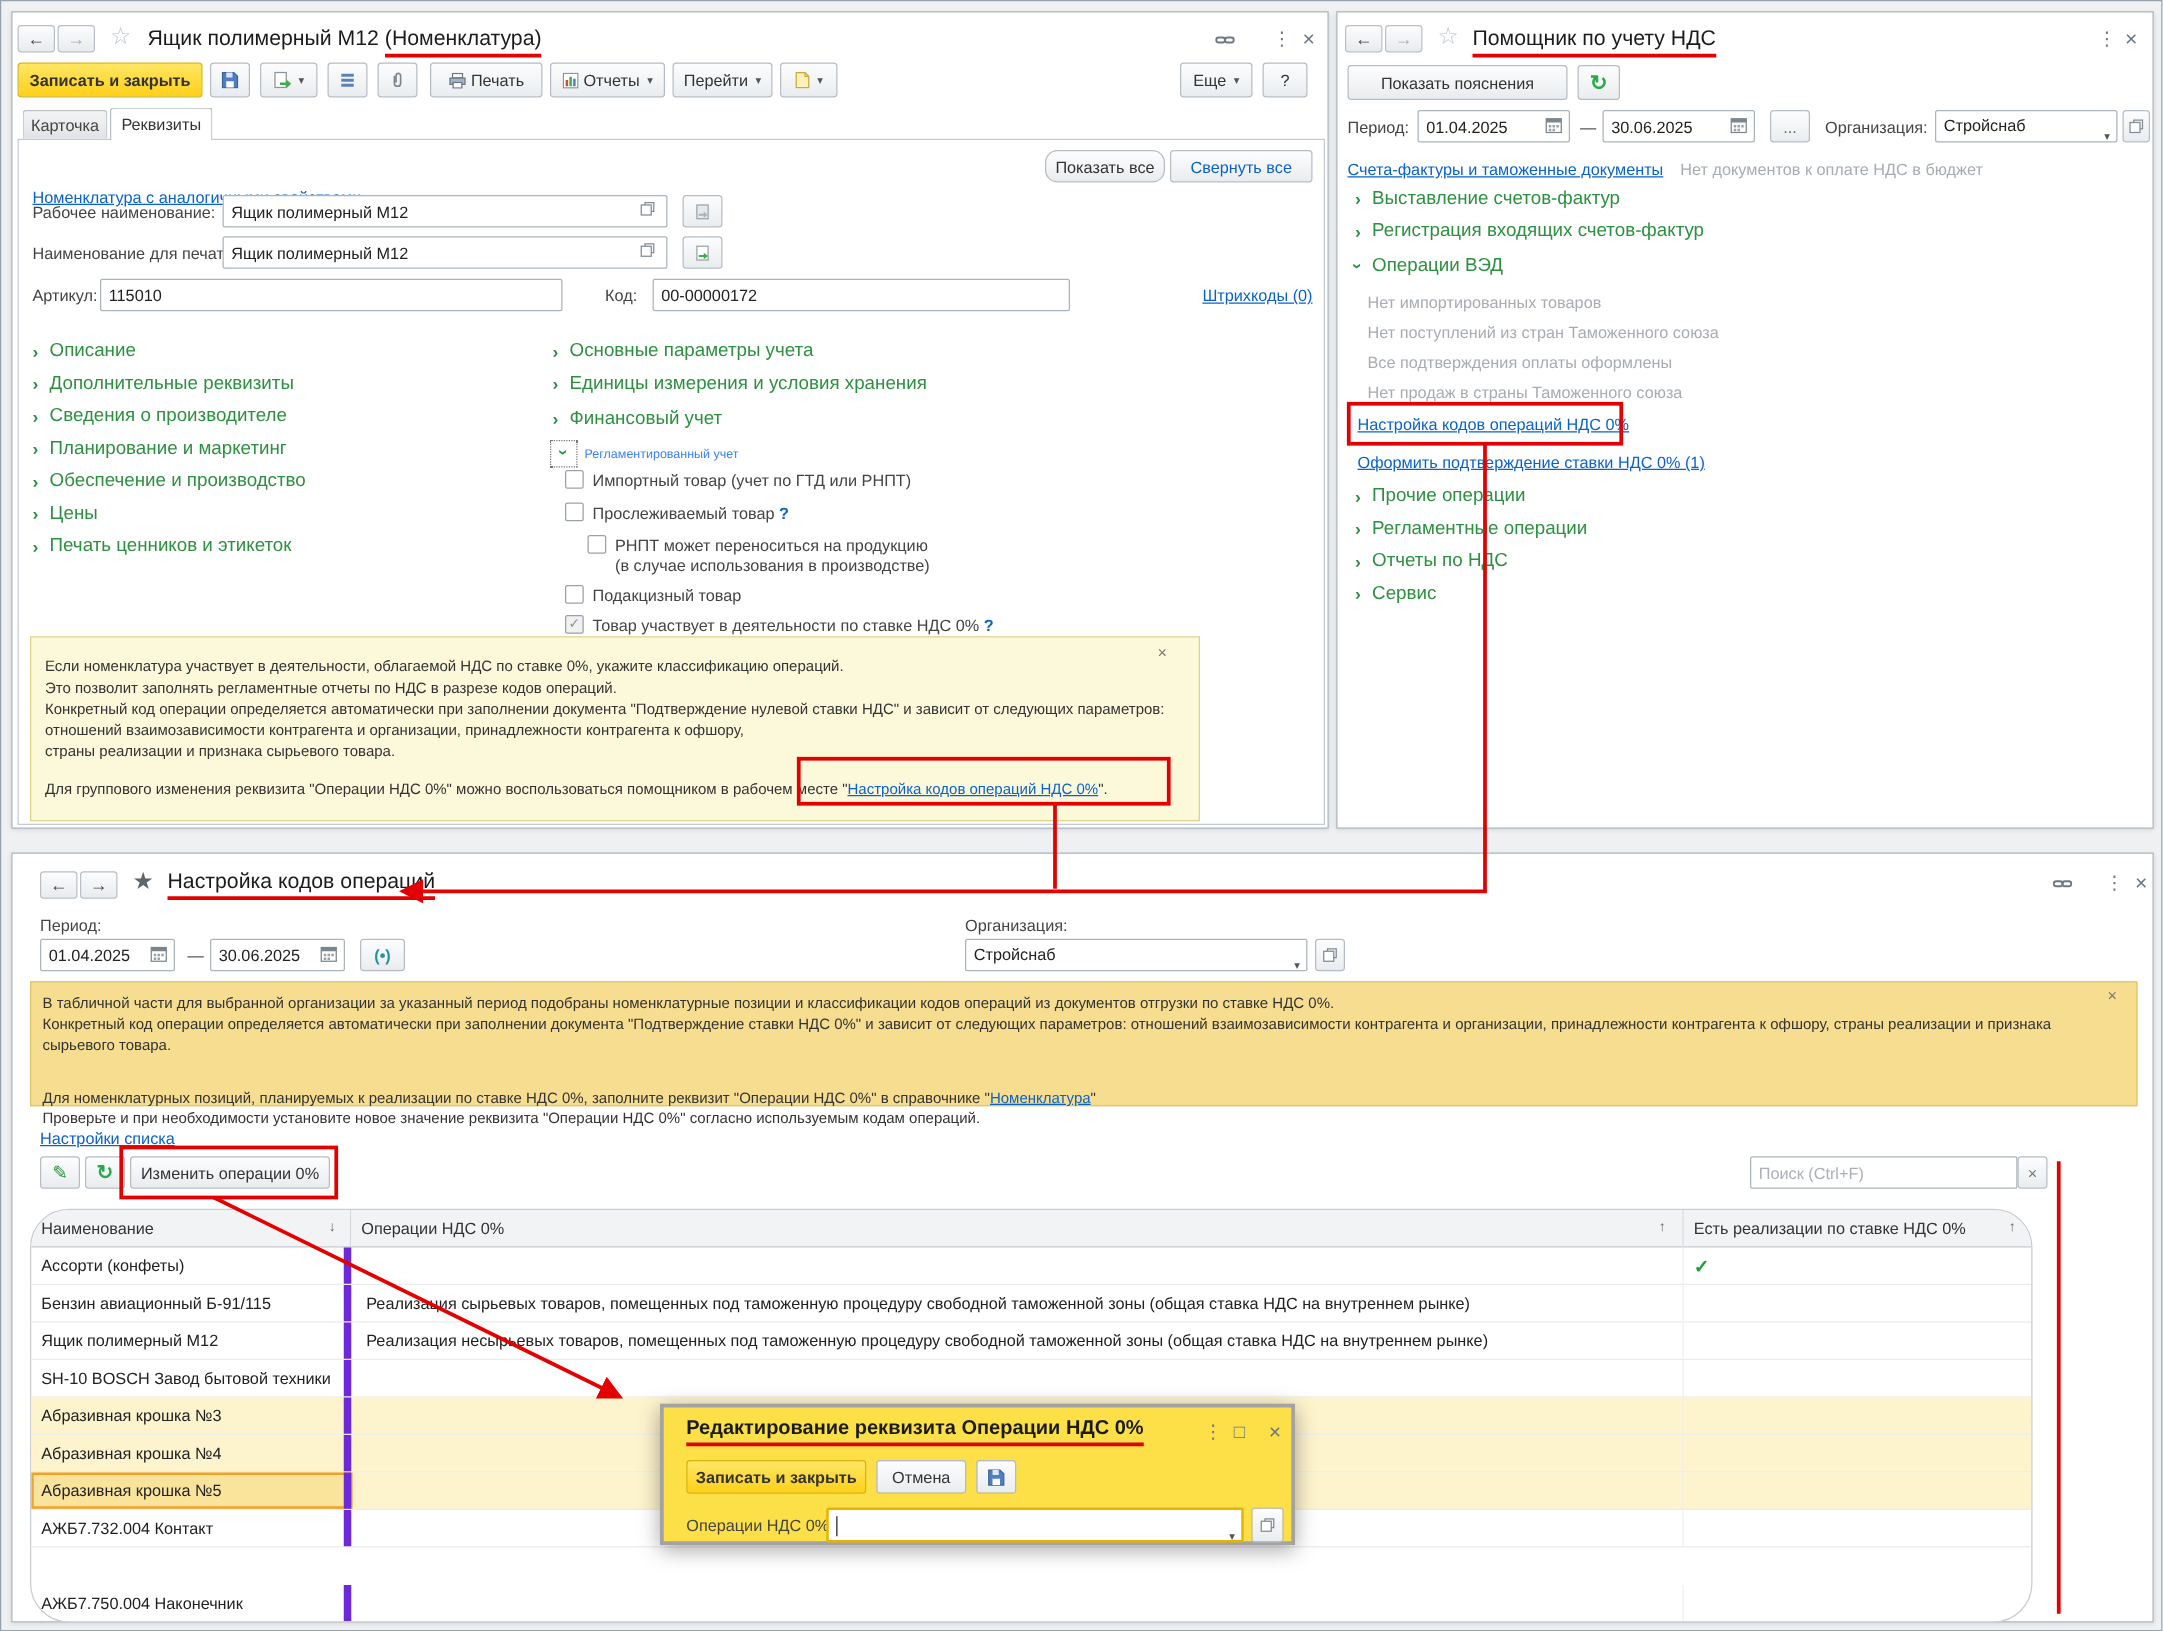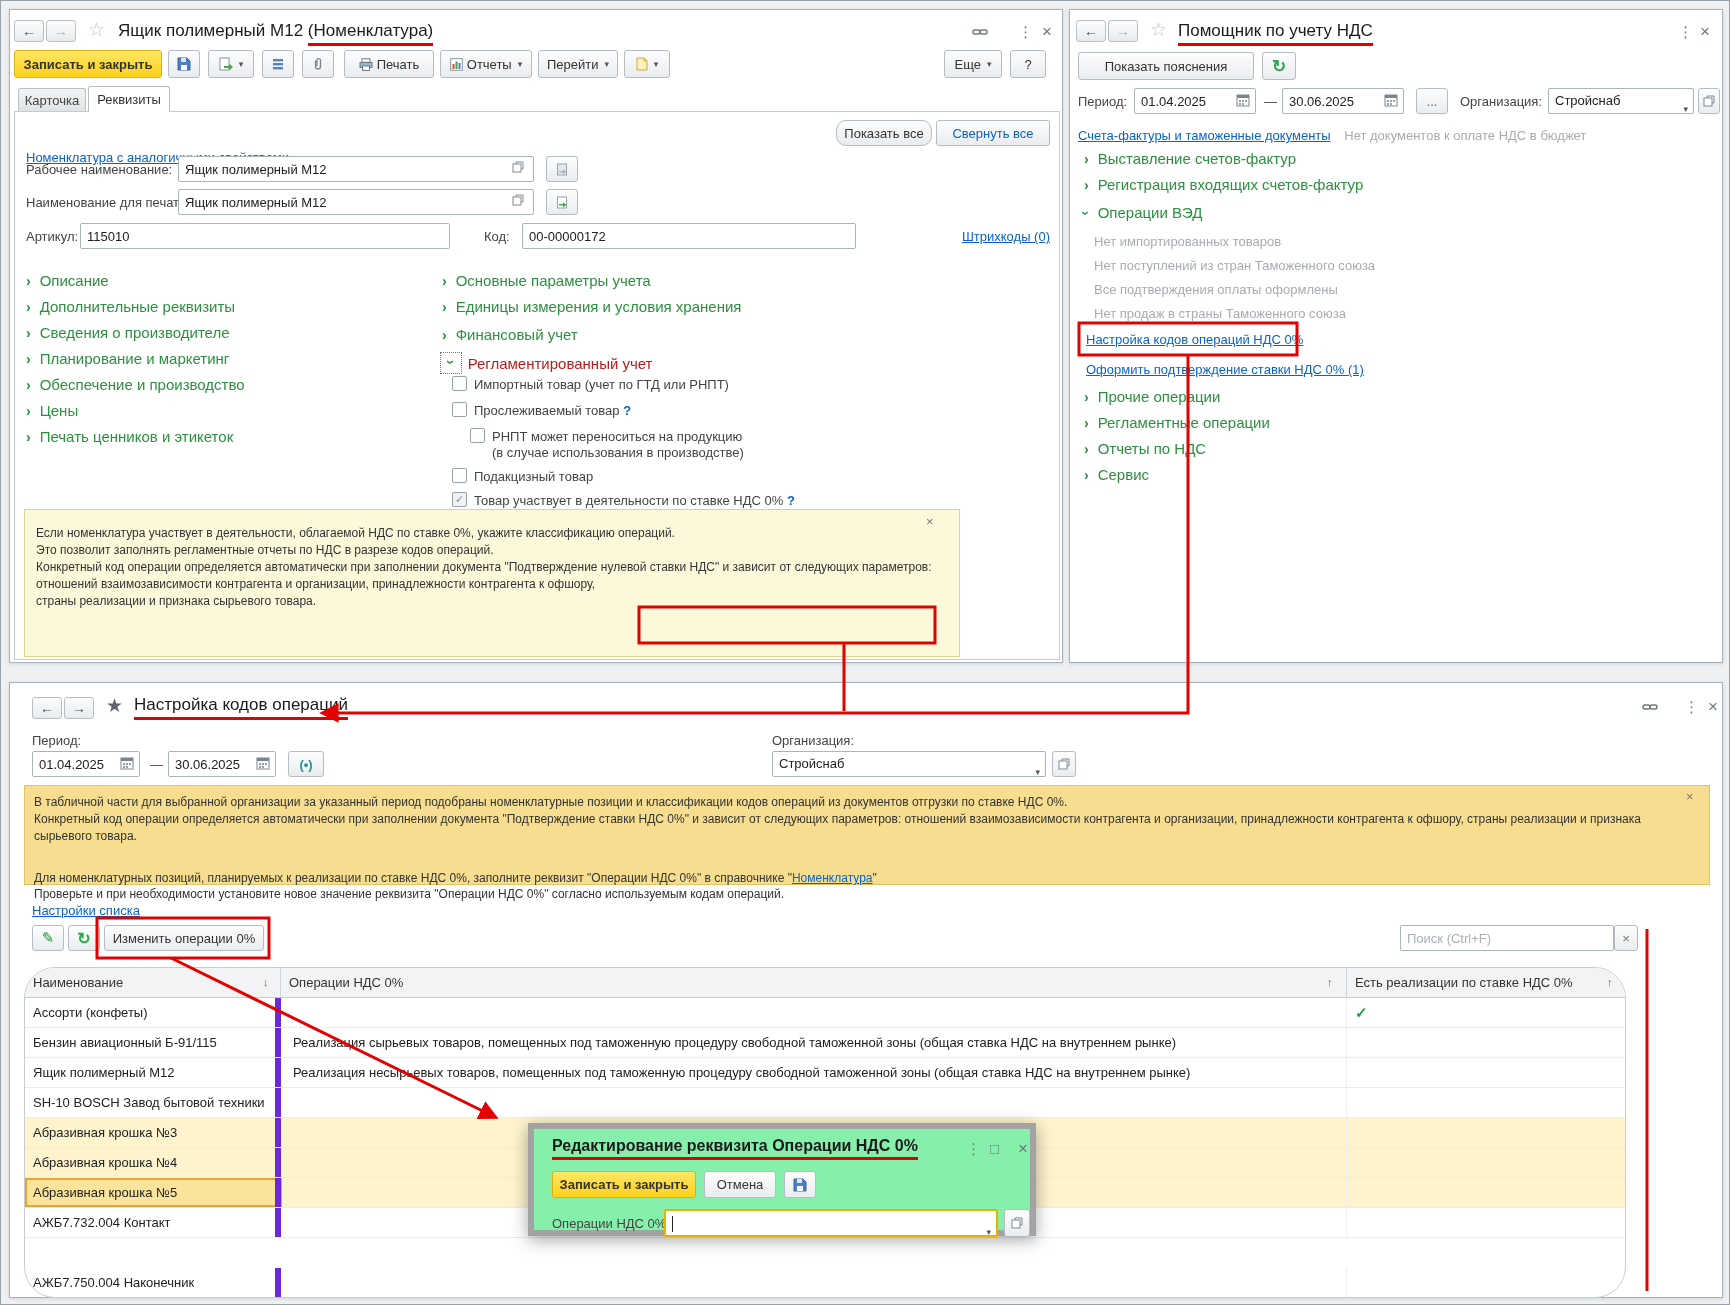--- a/index.html
+++ b/index.html
@@ -49,21 +49,21 @@
   .sort{position:absolute;top:8px;font-size:11px;color:#666;}
   .tr{position:absolute;left:0;width:1600px;height:30px;border-bottom:1px solid #ececec;box-sizing:border-box;}
   .tr.hl{background:#fdf3cd;}
   .td{position:absolute;top:0;height:29px;display:flex;align-items:center;padding:0 8px;box-sizing:border-box;
     white-space:nowrap;overflow:hidden;color:#222;}
   .td.c1{left:0;width:256px;border-right:6px solid #6d28d9;}
   .td.c2{left:256px;width:1066px;padding:0 12px;border-right:1px solid #efefef;}
   .td.c3{left:1322px;width:278px;}
   .selbox{position:absolute;left:0;top:0;width:257px;height:29px;border:2px solid #efa32e;background:#fae49c;box-sizing:border-box;}
   .chk{color:#1e9e3e;font-weight:bold;font-size:15px;}
-  .modal{position:absolute;background:#86efac;border:6px solid #a3a3a3;box-shadow:0 4px 16px rgba(0,0,0,.35);box-sizing:border-box;z-index:50;}
+  .modal{position:absolute;background:#fde047;border:3px solid #a3a3a3;box-shadow:0 4px 16px rgba(0,0,0,.35);box-sizing:border-box;z-index:50;}
   .mtitle{position:absolute;font-size:16px;font-weight:600;color:#1b1b1b;white-space:nowrap;}
   .caret{position:absolute;width:1px;height:16px;background:#222;}
   .annot{position:absolute;left:0;top:0;z-index:100;pointer-events:none;}
   svg{display:block;}
 </style>
 </head>
 <body>
 
 <div class="screen">
 
@@ -247,21 +247,21 @@
         <span class="ch">›</span>
         <span>Единицы измерения и условия хранения</span>
       </div>
     <div class="gsec" style="left:432px;top:316px;">
         <span class="ch">›</span>
         <span>Финансовый учет</span>
       </div>
 
     <div class="pos" style="left:430px;top:342px;">
       <span style="display:inline-block;width:20px;height:20px;border:1px dotted #777;text-align:center;vertical-align:middle;"><span class="ch exp" style="line-height:18px;">›</span></span>
-      <span style="font-size:15px;color:#b91c1c;vertical-align:middle;margin-left:2px;">Регламентированный учет</span>
+      <span style="font-size:10px;color:#3b82f6;vertical-align:middle;margin-left:2px;">Регламентированный учет</span>
     </div>
 
     <div class="cb" style="left:442px;top:366px;"></div>
     <div class="lbl" style="left:464px;top:367px;">Импортный товар (учет по ГТД или РНПТ)</div>
     <div class="cb" style="left:442px;top:392px;"></div>
     <div class="lbl" style="left:464px;top:393px;"><span>Прослеживаемый товар</span> <span class="q">?</span></div>
     <div class="cb" style="left:460px;top:418px;"></div>
     <div class="lbl" style="left:482px;top:419px;">РНПТ может переноситься на продукцию</div>
     <div class="lbl" style="left:482px;top:435px;">(в случае использования в производстве)</div>
     <div class="cb" style="left:442px;top:458px;"></div>
@@ -269,20 +269,23 @@
     <div class="cb checked" style="left:442px;top:482px;"><span>✓</span></div>
     <div class="lbl" style="left:464px;top:483px;"><span>Товар участвует в деятельности по ставке НДС 0%</span> <span class="q">?</span></div>
 
     <div class="ibox" style="left:14px;top:499px;width:936px;height:148px;"></div>
     <div class="iclose" style="left:916px;top:505px;">×</div>
     <div class="itext" style="left:26px;top:516px;">Если номенклатура участвует в деятельности, облагаемой НДС по ставке 0%, укажите классификацию операций.</div>
     <div class="itext" style="left:26px;top:533px;">Это позволит заполнять регламентные отчеты по НДС в разрезе кодов операций.</div>
     <div class="itext" style="left:26px;top:550px;width:916px;overflow:hidden;">Конкретный код операции определяется автоматически при заполнении документа "Подтверждение нулевой ставки НДС" и зависит от следующих параметров:</div>
     <div class="itext" style="left:26px;top:567px;">отношений взаимозависимости контрагента и организации, принадлежности контрагента к офшору,</div>
     <div class="itext" style="left:26px;top:584px;">страны реализации и признака сырьевого товара.</div>
+    <div class="itext" style="left:26px;top:614px;">
+      <span>Для группового изменения реквизита "Операции НДС 0%" можно воспользоваться помощником в рабочем месте "</span><span class="lnk">Настройка кодов операций НДС 0%</span><span>".</span>
+    </div>
   </div>
 
   <div class="win" style="left:1068px;top:8px;width:654px;height:654px;">
     <div class="navbtn" style="left:6px;top:10px;">
         <span>←</span>
       </div>
     <div class="navbtn dim" style="left:38px;top:10px;">
         <span>→</span>
       </div>
     <div class="star" style="left:80px;top:10px;">☆</div>

